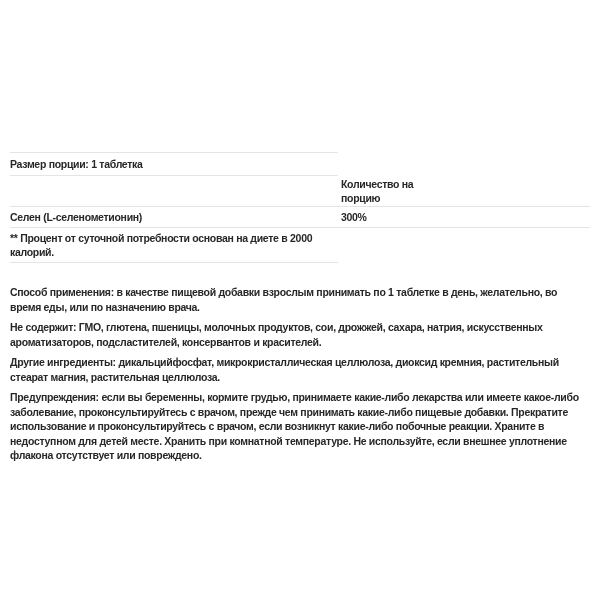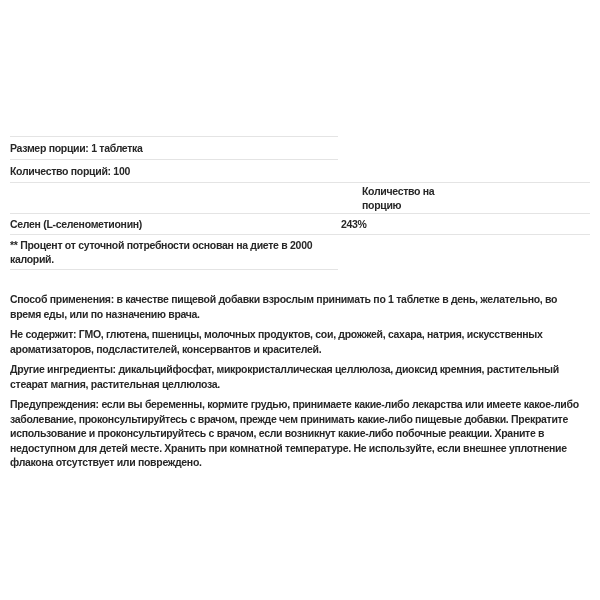--- a/index.html
+++ b/index.html
@@ -15,36 +15,36 @@
   }
   .page {
     position: relative;
     width: 600px; height: 600px;
     overflow: hidden;
     background: var(--background);
   }
   .content {
     position: absolute;
     left: 10px;
-    top: 136px;
+    top: 152px;
     width: 580px;
     color: var(--text);
     font-weight: 700;
     font-size: 10.5px;
     letter-spacing: -0.3px;
   }
 
   
   .facts { width: 580px; line-height: 14px; }
   .frow { border-bottom: 1px solid var(--divider); }
   .frow.top { border-top: 1px solid var(--divider); }
   .frow.short { width: 328px; }
   .frow.full { width: 580px; }
   .frow.single { padding: 4px 0; }
-  .frow.header { padding: 1px 0; gap: 21px; }
+  .frow.header { padding: 1px 0; }
   .frow.data { padding: 3px 0; }
   .frow.footnote { padding: 3px 0; }
   .cells { display: flex; align-items: flex-start; }
   .col1 { width: 331px; padding-right: 8px; }
   .col2 { width: 112px; padding-right: 6px; }
   .col3 { flex: 1; }
 
   
   .paragraphs { margin-top: 22px; width: 580px; }
   .paragraphs p {
@@ -57,32 +57,29 @@
 
 <div class="page">
   <div class="content">
 
     <section class="facts">
 
       <div class="frow top short single">
         <span>Размер порции: 1 таблетка</span>
       </div>
 
-      <div class="frow full single">
-        <span>Количество порций: 100</span>
-      </div>
 
       <div class="frow full header cells">
         <div class="col1"></div>
         <div class="col2">Количество на порцию</div>
       </div>
 
       <div class="frow full data cells">
         <div class="col1">Селен (L-селенометионин)</div>
-        <div class="col3">243%</div>
+        <div class="col3">300%</div>
       </div>
 
       <div class="frow short footnote">
         <span>** Процент от суточной потребности основан на диете в 2000 калорий.</span>
       </div>
 
     </section>
 
     <section class="paragraphs">
       <p>Способ применения: в качестве пищевой добавки взрослым принимать по 1 таблетке в день, желательно, во время еды, или по назначению врача.</p>

